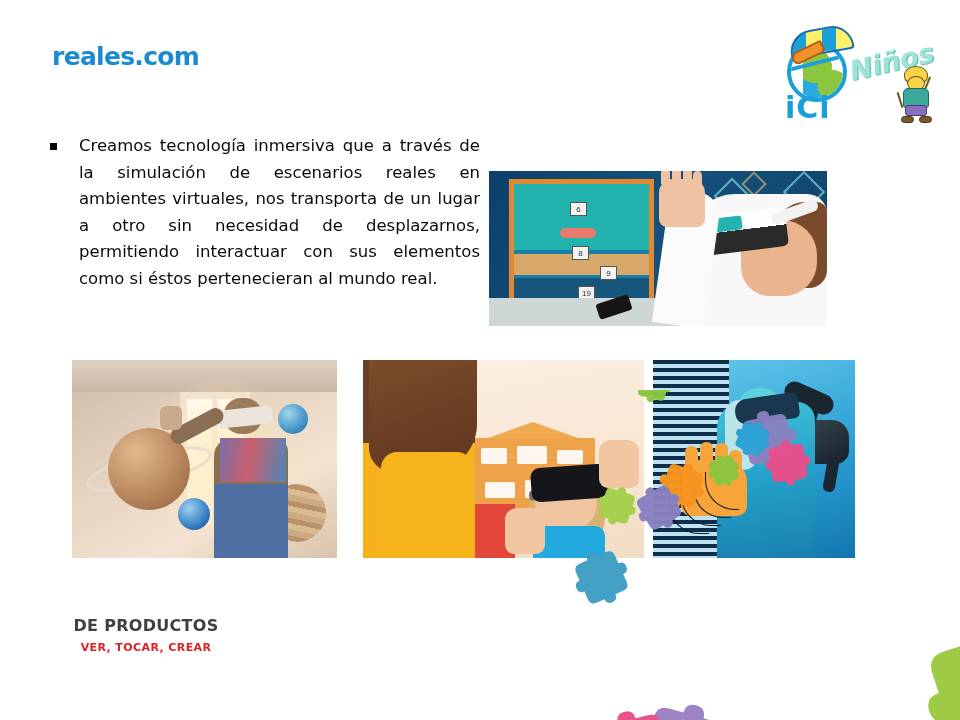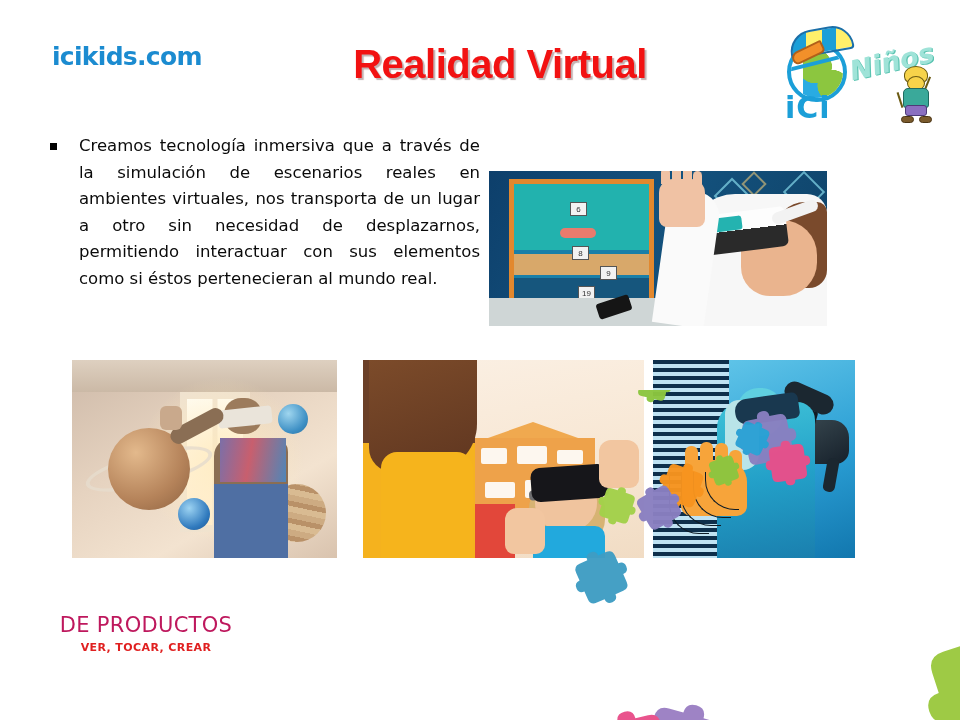--- a/index.html
+++ b/index.html
@@ -233,37 +233,36 @@
   .p4-finger { position: absolute; top: -14px; width: 13px; height: 22px;
     background: #f7a43a; border-radius: 6px 6px 0 0; }
   .p4-wires { position: absolute; left: 6px; top: 112px; width: 88px; height: 74px; }
   .p4-wire { position: absolute; border-left: 1.6px solid #0d1b26; border-bottom: 1.6px solid #0d1b26;
     border-radius: 0 0 0 30px; }
 
   
   .catalog { position: absolute; left: 58px; top: 614px; width: 176px; text-align: center; }
   .cat-1 { font-family: "DejaVu Sans", sans-serif; font-size: 25px; font-weight: bold;
     color: #f9d423; letter-spacing: 0.5px; line-height: 25px; }
-  .cat-2 { font-family: "DejaVu Sans", sans-serif; font-size: 21px; font-weight: normal;
-    color: #be185d; letter-spacing: 0.3px; line-height: 23px; }
+  .cat-2 { font-family: "DejaVu Sans", sans-serif; font-size: 16px; font-weight: bold;
+    color: #404040; letter-spacing: 0.3px; line-height: 23px; }
   .cat-3 { font-family: "DejaVu Sans", sans-serif; font-size: 11px; font-weight: bold;
     color: #e02020; letter-spacing: 0.4px; margin-top: 4px; }
 
   
   .puzzle-layer { position: absolute; right: 0; bottom: 0; width: 400px; height: 330px;
     pointer-events: none; }
 </style>
 </head>
 <body>
 
 <div class="slide">
 
-  <div class="brand-logo">icikids.com</div>
-
-  <div class="slide-title">Realidad Virtual</div>
+  <div class="brand-logo">reales.com</div>
+
 
   <div class="ici-logo">
     <div class="ici-globe"></div>
     <div class="ici-cap">
       <div class="ici-cap-brim"></div>
     </div>
     <div class="ici-word">iCi</div>
     <div class="ici-ninos">Niños</div>
     <div class="ici-kid">
       <div class="kid-arm"></div>

